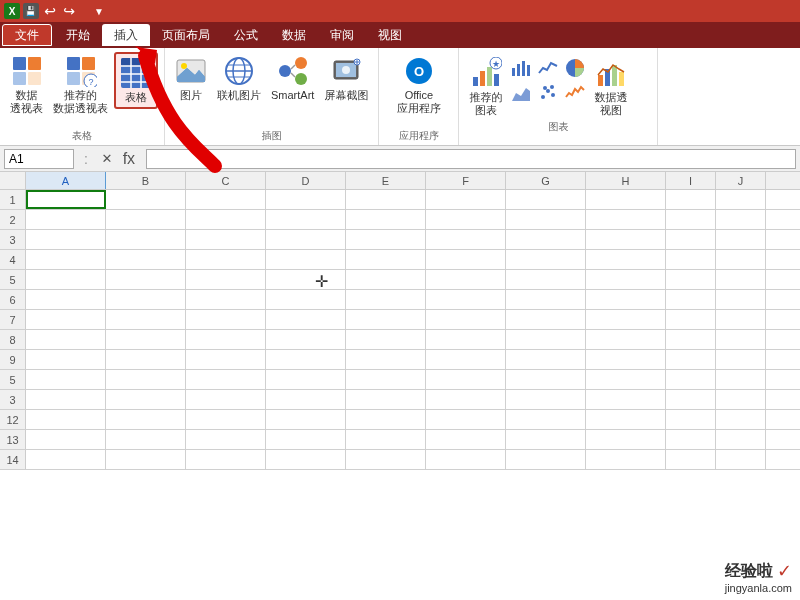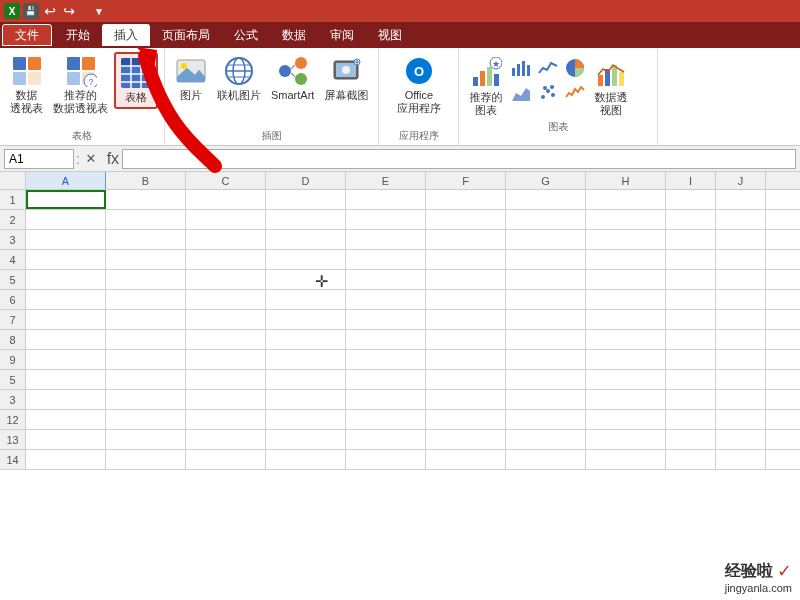--- a/index.html
+++ b/index.html
@@ -128,21 +128,21 @@
     }
 
     
     .formula-bar {
       height: 26px;
       background: #f0f0f0;
       border-bottom: 1px solid #ccc;
       display: flex;
       align-items: center;
       padding: 0 4px;
-      gap: 0;
+      gap: 8px;
     }
     .cell-ref {
       width: 70px;
       height: 20px;
       border: 1px solid #aaa;
       background: #fff;
       padding: 0 4px;
       font-size: 12px;
       display: flex; align-items: center;
     }

